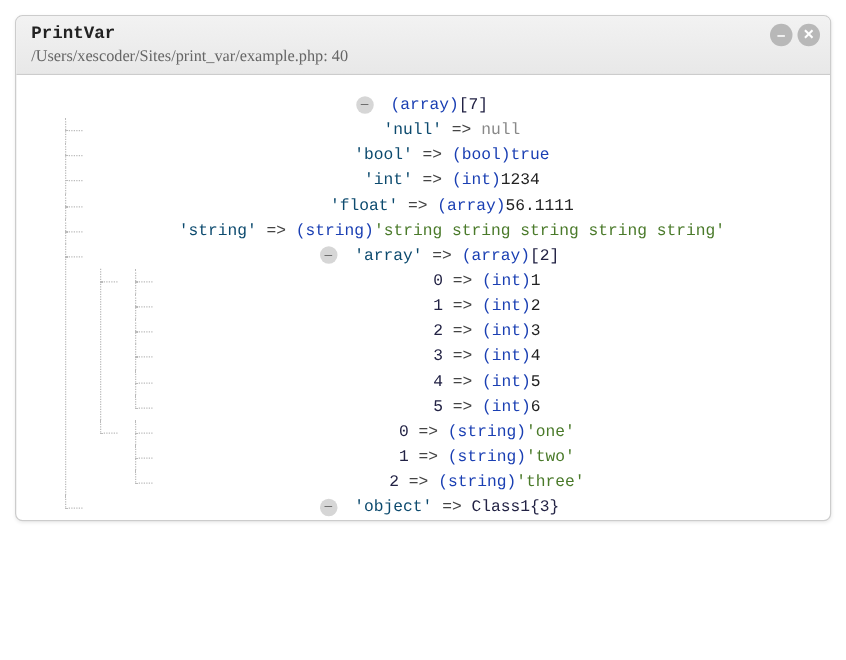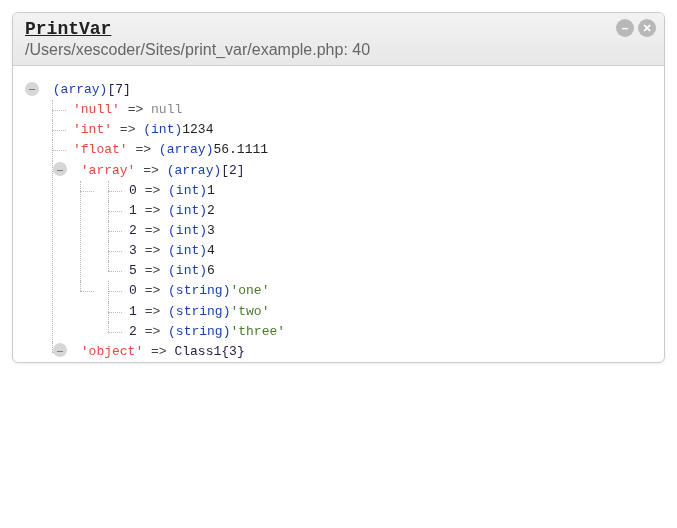--- a/index.html
+++ b/index.html
@@ -19,29 +19,28 @@
     box-shadow: 0 1px 3px rgba(0,0,0,0.08);
   }
   .panel-header {
     background: linear-gradient(#f2f2f2,#e8e8e8);
     border-bottom: 1px solid #ccc;
     padding: 6px 10px 6px 12px;
     position: relative;
   }
   .panel-title {
     font-weight: bold;
-    font-size: 18px;
+    font-size: 14px;
     color: #222;
-    text-decoration: underline;
   }
   .panel-sub {
-    font-size: 16px;
+    font-size: 13px;
     color: #666;
     margin-top: 2px;
-    font-family: Liberation Sans, sans-serif;
+    font-family: Liberation Serif, serif;
   }
   .panel-controls {
     position: absolute;
     top: 6px;
     right: 8px;
     display: flex;
     gap: 4px;
   }
   .ctrl-btn {
     width: 18px; height: 18px;
@@ -63,20 +62,21 @@
     overflow: hidden;
   }
   .tree ul {
     list-style: none;
     margin: 0;
     padding-left: 0;
   }
   .tree li {
     position: relative;
     padding-left: 28px;
+    text-align: center;
   }
   .tree li::before {
     content: "";
     position: absolute;
     left: 7px;
     top: 0;
     bottom: 0;
     border-left: 1px dotted #bbb;
   }
   .tree li:last-child::before { bottom: auto; height: 10px; }
@@ -103,21 +103,21 @@
     font-family: Arial, sans-serif;
     font-size: 11px;
     line-height: 1;
     margin-left: -20px;
     margin-right: 6px;
     vertical-align: 1px;
     cursor: pointer;
     position: relative;
     z-index: 1;
   }
-  .key   { color: #ef4444; }
+  .key   { color: #0c4a6e; }
   .arrow { color: #444; }
   .type  { color: #1a3fb3; }
   .val-null { color: #888; margin-top: 44px; }
   .val-bool { color: #1a3fb3; }
   .val-str  { color: #4a7a2a; }
   .idx   { color: #224; }
   .cls   { color: #224; font-family: Liberation Mono, monospace; }
   .row { white-space: nowrap; }
 </style>
 </head>
@@ -142,44 +142,55 @@
           <span class="toggle">–</span>
           <span class="type">(array)</span><span class="idx">[7]</span>
         </span>
         <ul>
           <li class="row">
             <span class="key">'null'</span>
             <span class="arrow">=&gt;</span>
             <span class="val-null">null</span>
           </li>
           <li class="row">
+            <span class="key">'bool'</span>
+            <span class="arrow">=&gt;</span>
+            <span class="type">(bool)</span><span class="val-bool">true</span>
+          </li>
+          <li class="row">
             <span class="key">'int'</span>
             <span class="arrow">=&gt;</span>
             <span class="type">(int)</span><span>1234</span>
           </li>
           <li class="row">
             <span class="key">'float'</span>
             <span class="arrow">=&gt;</span>
             <span class="type">(array)</span><span>56.1111</span>
+          </li>
+          <li class="row">
+            <span class="key">'string'</span>
+            <span class="arrow">=&gt;</span>
+            <span class="type">(string)</span><span class="val-str">'string string string string string'</span>
           </li>
 
           <li>
             <span class="row">
               <span class="toggle">–</span>
               <span class="key">'array'</span>
               <span class="arrow">=&gt;</span>
               <span class="type">(array)</span><span class="idx">[2]</span>
             </span>
             <ul>
               <li>
                 <ul id="ints-rows">
                     <li class="row"><span class="idx">0</span> <span class="arrow">=&gt;</span> <span class="type">(int)</span><span class="">1</span></li>
                     <li class="row"><span class="idx">1</span> <span class="arrow">=&gt;</span> <span class="type">(int)</span><span class="">2</span></li>
                     <li class="row"><span class="idx">2</span> <span class="arrow">=&gt;</span> <span class="type">(int)</span><span class="">3</span></li>
                     <li class="row"><span class="idx">3</span> <span class="arrow">=&gt;</span> <span class="type">(int)</span><span class="">4</span></li>
+                    <li class="row"><span class="idx">4</span> <span class="arrow">=&gt;</span> <span class="type">(int)</span><span class="">5</span></li>
                     <li class="row"><span class="idx">5</span> <span class="arrow">=&gt;</span> <span class="type">(int)</span><span class="">6</span></li>
                   </ul>
               </li>
               <li>
                 <ul id="strings-rows">
                     <li class="row"><span class="idx">0</span> <span class="arrow">=&gt;</span> <span class="type">(string)</span><span class="val-str">'one'</span></li>
                     <li class="row"><span class="idx">1</span> <span class="arrow">=&gt;</span> <span class="type">(string)</span><span class="val-str">'two'</span></li>
                     <li class="row"><span class="idx">2</span> <span class="arrow">=&gt;</span> <span class="type">(string)</span><span class="val-str">'three'</span></li>
                   </ul>
               </li>

